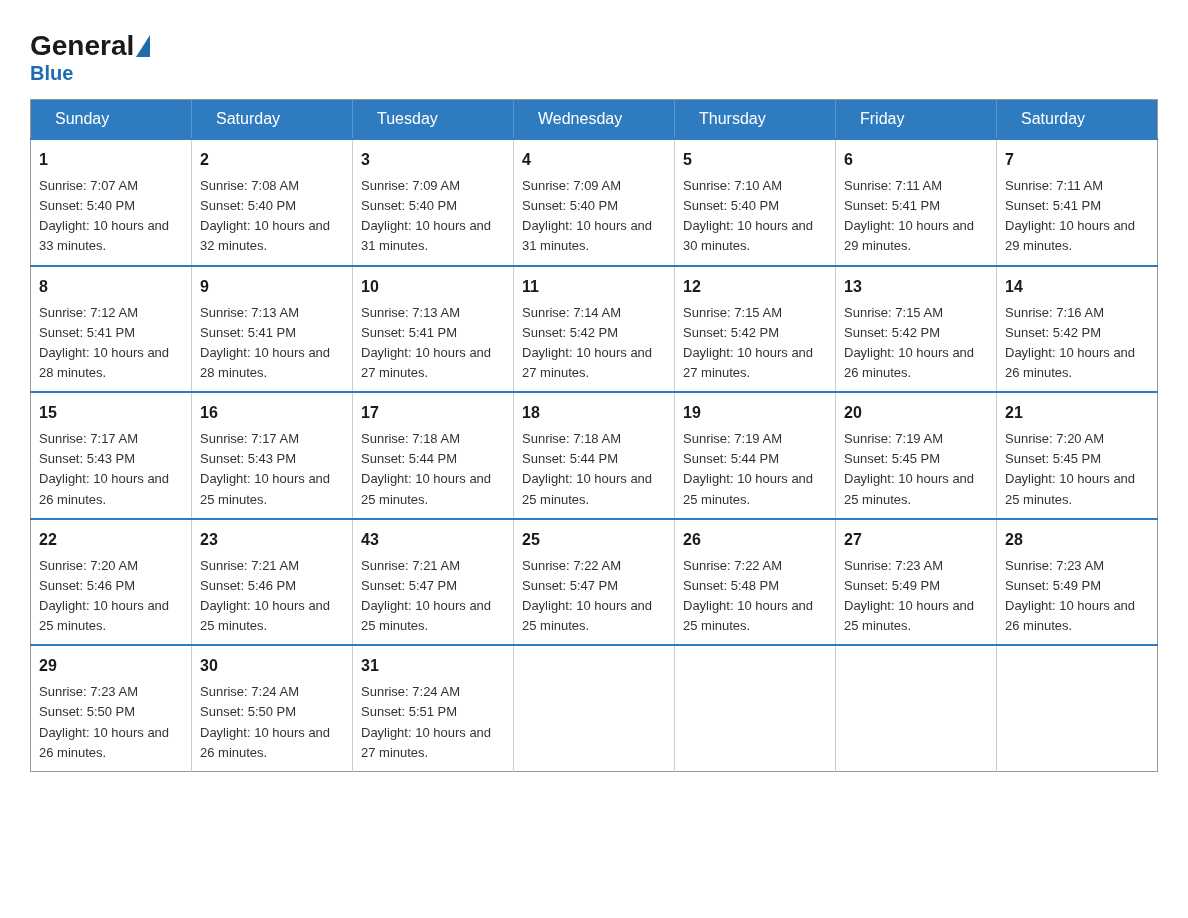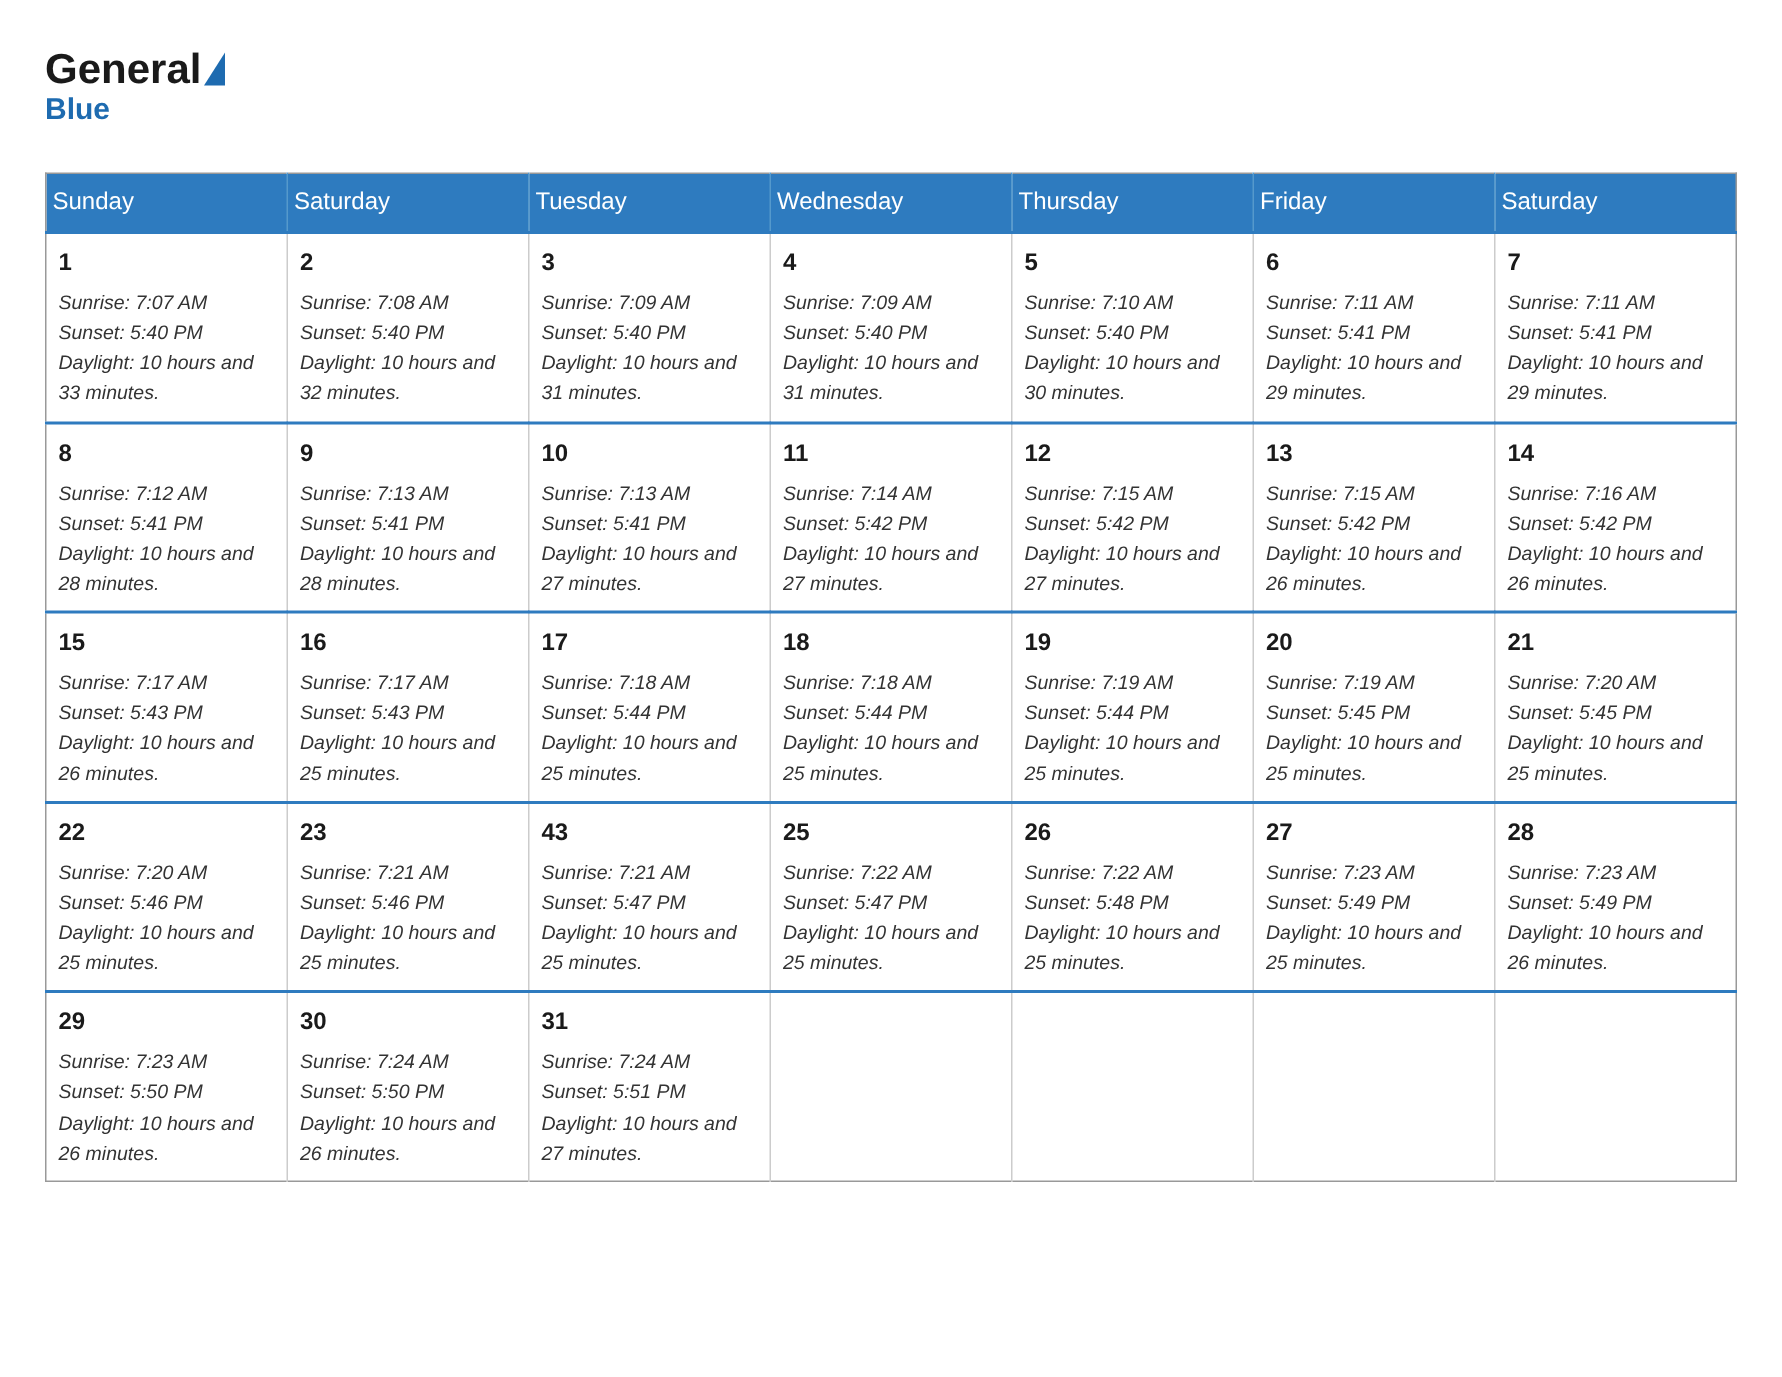--- a/index.html
+++ b/index.html
@@ -8,21 +8,21 @@
       background: #fff;
       padding: 30px;
       width: 1188px;
       min-height: 918px;
     }
 
     .header {
       display: flex;
       justify-content: space-between;
       align-items: flex-start;
-      margin-bottom: 30px;
+      margin-bottom: 14px;
     }
 
     .logo {
       display: flex;
       flex-direction: column;
       align-items: flex-start;
     }
 
     .logo-text {
       display: flex;
@@ -76,21 +76,21 @@
     }
 
     .calendar thead tr {
       background-color: #2e7bbf;
     }
 
     .calendar thead th {
       color: #fff;
       font-size: 16px;
       font-weight: normal;
-      padding: 10px 4px;
+      padding: 10px 24px;
       text-align: left;
       border-right: 1px solid #5599cc;
     }
 
     .calendar thead th:last-child {
       border-right: none;
     }
 
     .calendar tbody tr {
       border-top: 2px solid #2e7bbf;
@@ -116,21 +116,20 @@
       font-weight: bold;
       color: #1a1a1a;
       display: block;
       margin-bottom: 4px;
     }
 
     .day-info {
       font-size: 13px;
       color: #333;
       line-height: 1.55;
-      font-style: italic;
     }
 
     .empty-cell {
       background: #fff;
     }
   </style>
 </head>
 <body>
 
 <div class="header">

